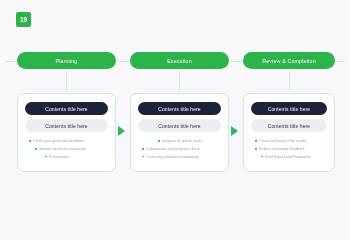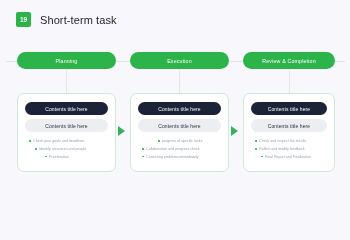--- a/index.html
+++ b/index.html
@@ -88,21 +88,20 @@
   .arrow.a1 { left:118px; }
   .arrow.a2 { left:231px; }
 </style>
 </head>
 <body>
 
 <div class="slide">
 
   <div class="header">
     <div class="badge">19</div>
-    <div class="page-title">Short-term task</div>
   </div>
 
   <div class="rail" style="left:6px;width:11px;"></div>
   <div class="rail" style="left:116px;width:14px;"></div>
   <div class="rail" style="left:229px;width:14px;"></div>
   <div class="rail" style="left:335px;width:10px;"></div>
 
   <div class="tabs">
     <div class="tab t1">Planning</div>
     <div class="tab t2">Execution</div>

